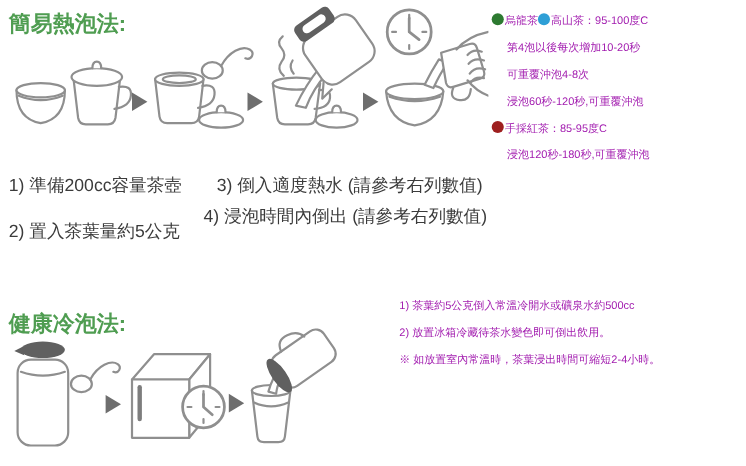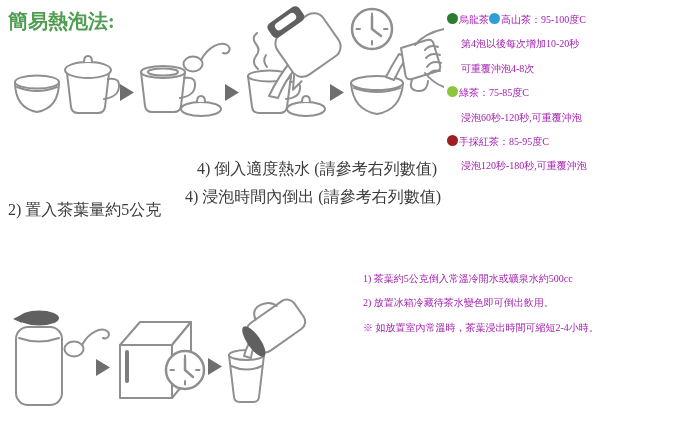--- a/index.html
+++ b/index.html
@@ -1,18 +1,18 @@
 <!DOCTYPE html>
 <html><head>
 <meta charset="utf-8">
 <style>
   html,body{margin:0;padding:0;background:#fff;}
   .canvas{
     position:relative; width:678px; height:424px; background:#ffffff;
-    font-family:Liberation Serif, serif; overflow:hidden;
+    font-family:Liberation Sans, sans-serif; overflow:hidden;
   }
   .sec-title{position:absolute; font-size:20px; font-weight:bold; color:#4f9d51; white-space:nowrap;}
   .step{position:absolute; font-size:16px; color:#3b3b3b; white-space:nowrap;}
   .panel{position:absolute; color:#a21caf; font-size:10px;}
   .panel .ln{line-height:24.4px; white-space:nowrap;}
   .panel .indent{padding-left:14px;}
   .dot{display:inline-block; width:11px; height:11px; border-radius:50%; margin-right:1px; vertical-align:-1px;}
   .dot-oolong{background:#2d7a31;}
   .dot-mountain{background:#2e9fd6;}
   .dot-green{background:#8cc63e;}
@@ -105,40 +105,39 @@
       <path d="M346,85 Q369,93 392,85"></path>
       <path d="M391,51 Q384,62 378,74 L386,77 Q392,64 399,54 Z" fill="#fff"></path>
       <path d="M393,45 L419,37 Q424,35.5 425.5,40.5 L432,62 Q433.5,67 428.5,68.5 L404,76 Q399,77.5 397.5,72.5 Z" fill="#fff"></path>
       <path d="M404,77 Q400,87 410,88 Q419,89 420,78"></path>
       <path d="M436,26 Q417,30 407,42"></path>
       <path d="M436,84 Q425,80 417,70"></path>
       <path d="M430,44 q-8,-3 -13,3 M432,52 q-9,-3 -14,3 M433,60 q-9,-3 -14,4 M432,68 q-8,-2 -12,4"></path>
     </g>
   </svg>
 
+  <div class="step" style="left:8px; top:159px;">1) 準備200cc容量茶壺</div>
   <div class="step" style="left:8px; top:200px;">2) 置入茶葉量約5公克</div>
-  <div class="step" style="left:197px; top:159px;">4) 倒入適度熱水 (請參考右列數值)</div>
+  <div class="step" style="left:197px; top:159px;">3) 倒入適度熱水 (請參考右列數值)</div>
   <div class="step" style="left:185px; top:187px;">4) 浸泡時間內倒出 (請參考右列數值)</div>
 
   <div class="panel" style="left:447px; top:8px; width:231px;">
     <div class="ln">
       <span class="dot dot-oolong"></span><span>烏龍茶</span><span class="dot dot-mountain"></span><span>高山茶：95-100度C</span>
     </div>
     <div class="ln indent">第4泡以後每次增加10-20秒</div>
     <div class="ln indent">可重覆沖泡4-8次</div>
-    <div class="ln">
-      <span class="dot dot-green"></span><span>綠茶：75-85度C</span>
-    </div>
     <div class="ln indent">浸泡60秒-120秒,可重覆沖泡</div>
     <div class="ln">
       <span class="dot dot-black"></span><span>手採紅茶：85-95度C</span>
     </div>
     <div class="ln indent">浸泡120秒-180秒,可重覆沖泡</div>
   </div>
 
+  <div class="sec-title" style="left:8px; top:281px;">健康冷泡法:</div>
 
   <svg class="icons" style="left:8px; top:293px;" width="312" height="118" viewBox="0 0 312 118" fill="none" stroke="#8f8f8f" stroke-width="2" stroke-linecap="round" stroke-linejoin="round">
 
     <g>
       <rect x="8" y="34" width="46" height="78" rx="12" fill="#fff"></rect>
       <path d="M11,45 Q31,52 51,45"></path>
       <ellipse cx="31" cy="25" rx="20" ry="7.5" fill="#606060" stroke="none"></ellipse>
       <path d="M13,22 L5,26 L14,30 Z" fill="#606060" stroke="none"></path>
     </g>
 

